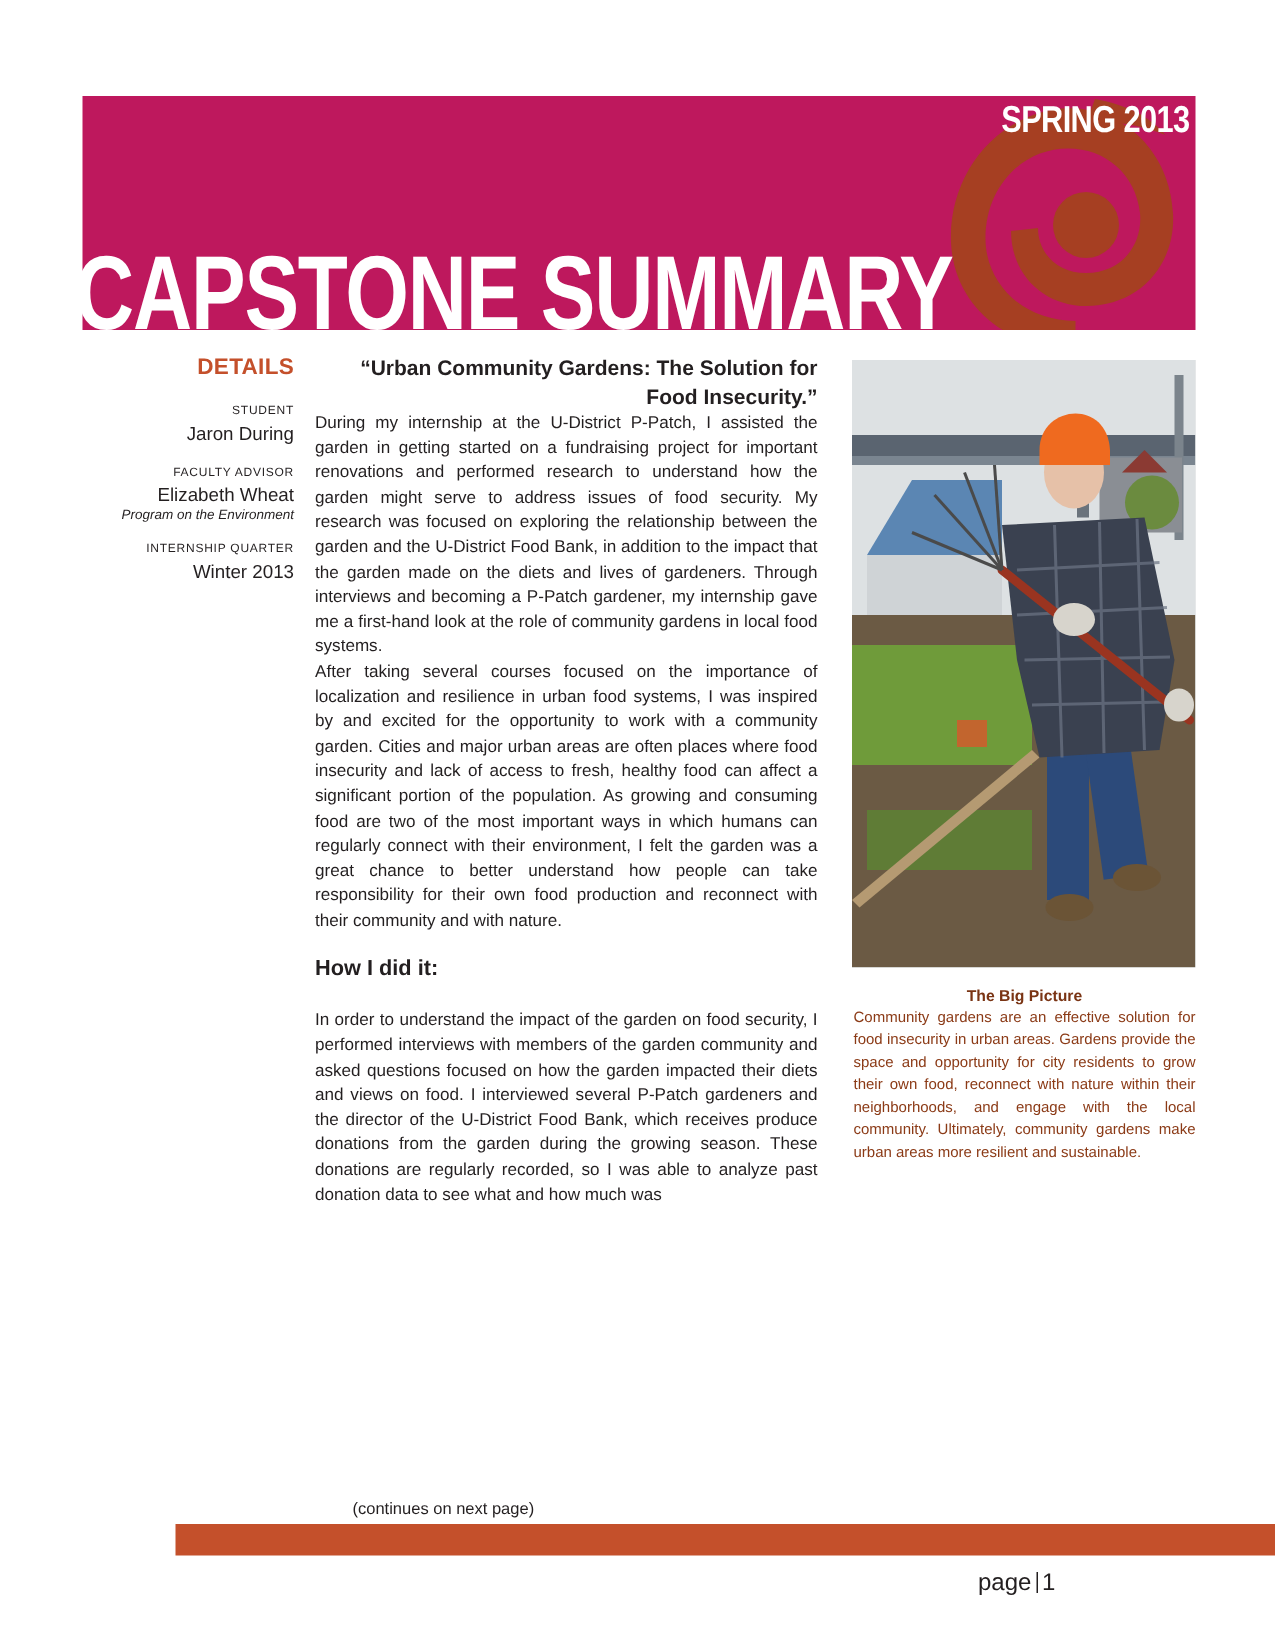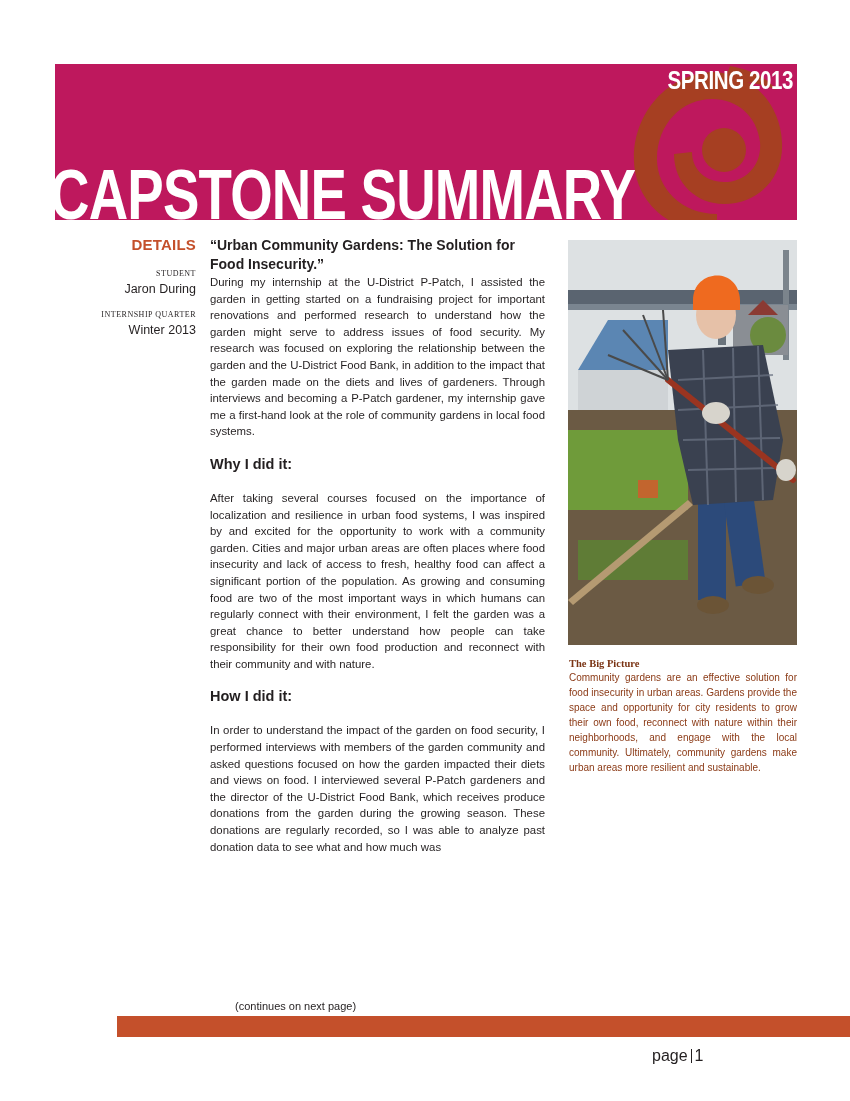--- a/index.html
+++ b/index.html
@@ -29,35 +29,35 @@
   }
 
   
   .details { position: absolute; left: 30px; top: 236px; width: 166px; text-align: right; }
   .details-heading {
     font-family: "Liberation Sans", sans-serif; font-weight: bold;
     font-size: 15px; color: #c4502b; margin-bottom: 16px; letter-spacing: 0.2px;
   }
   .detail-block { margin-bottom: 13px; }
   .detail-label {
-    font-family: Liberation Serif, serif; font-size: 8px; color: #231f20;
+    font-family: Liberation Sans, sans-serif; font-size: 8px; color: #231f20;
     letter-spacing: 0.5px; text-transform: uppercase; margin-bottom: 3px;
   }
   .detail-value {
     font-family: "Liberation Sans", sans-serif; font-size: 12.5px; line-height: 16px; color: #231f20;
   }
   .detail-sub {
     font-family: "Liberation Sans", sans-serif; font-style: italic; font-size: 9px; color: #231f20;
   }
 
   
   .main { position: absolute; left: 210px; top: 236px; width: 335px; }
   .project-title {
     font-family: "Liberation Sans", sans-serif; font-weight: bold;
-    font-size: 14px; line-height: 19px; color: #231f20;
+    font-size: 14px; line-height: 19px; color: #231f20; text-align: right;
   }
   .section-heading {
     font-family: "Liberation Sans", sans-serif; font-weight: bold;
     font-size: 14.5px; color: #231f20; margin-top: 16px; margin-bottom: 18px;
   }
   .para {
     font-family: "Liberation Sans", sans-serif; font-size: 11.4px; line-height: 16.6px;
     color: #231f20; text-align: justify;
   }
   .continues {
@@ -68,22 +68,22 @@
   
   .photo {
     position: absolute; left: 568px; top: 240px; width: 229px; height: 405px; overflow: hidden;
     background: #cfd3d6;
   }
   .photo svg { display: block; }
 
   
   .big-picture { position: absolute; left: 569px; top: 658px; width: 228px; }
   .bp-heading {
-    font-family: Liberation Serif, serif; font-weight: bold; font-size: 10.5px;
-    color: #7a3414; margin-bottom: 1px;
+    font-family: Liberation Sans, sans-serif; font-weight: bold; font-size: 10.5px;
+    color: #7a3414; margin-bottom: 1px; text-align: center;
   }
   .bp-text {
     font-family: "Liberation Sans", sans-serif; font-size: 10px; line-height: 15px;
     color: #8b3a16; text-align: justify;
   }
 
   
   .footer-bar { position: absolute; left: 117px; top: 1016px; width: 733px; height: 21px; background: #c4502b; }
   .page-num {
     position: absolute; left: 652px; top: 1047px;
@@ -108,31 +108,35 @@
 <div class="title-mask"></div>
 
 <div class="details">
   <div class="details-heading">DETAILS</div>
 
   <div class="detail-block">
     <div class="detail-label">STUDENT</div>
     <div class="detail-value">Jaron During</div>
   </div>
   <div class="detail-block">
+    <div class="detail-label">FACULTY ADVISOR</div>
+    <div class="detail-value">Elizabeth Wheat</div>
+    <div class="detail-sub">Program on the Environment</div>
+  </div>
+  <div class="detail-block">
     <div class="detail-label">INTERNSHIP QUARTER</div>
     <div class="detail-value">Winter 2013</div>
   </div>
 </div>
 
 <div class="main">
   <div class="project-title">“Urban Community Gardens: The Solution for Food Insecurity.”</div>
 
   <p class="para">During my internship at the U-District P-Patch, I assisted the garden in getting started on a fundraising project for important renovations and performed research to understand how the garden might serve to address issues of food security. My research was focused on exploring the relationship between the garden and the U-District Food Bank, in addition to the impact that the garden made on the diets and lives of gardeners. Through interviews and becoming a P-Patch gardener, my internship gave me a first-hand look at the role of community gardens in local food systems.</p>
 
-  <div class="section-heading">Why I did it:</div>
   <p class="para">After taking several courses focused on the importance of localization and resilience in urban food systems, I was inspired by and excited for the opportunity to work with a community garden. Cities and major urban areas are often places where food insecurity and lack of access to fresh, healthy food can affect a significant portion of the population. As growing and consuming food are two of the most important ways in which humans can regularly connect with their environment, I felt the garden was a great chance to better understand how people can take responsibility for their own food production and reconnect with their community and with nature.</p>
 
   <div class="section-heading">How I did it:</div>
   <p class="para">In order to understand the impact of the garden on food security, I performed interviews with members of the garden community and asked questions focused on how the garden impacted their diets and views on food. I interviewed several P-Patch gardeners and the director of the U-District Food Bank, which receives produce donations from the garden during the growing season. These donations are regularly recorded, so I was able to analyze past donation data to see what and how much was</p>
 </div>
 <div class="continues">(continues on next page)</div>
 
 <div class="photo" title="Student in orange knit hat and plaid flannel shirt holding a pitchfork in a community garden with a bridge and greenhouse in the background">
   <svg viewBox="0 0 229 405" width="229" height="405">
     <rect x="0" y="0" width="229" height="405" fill="#dde1e3"></rect>

